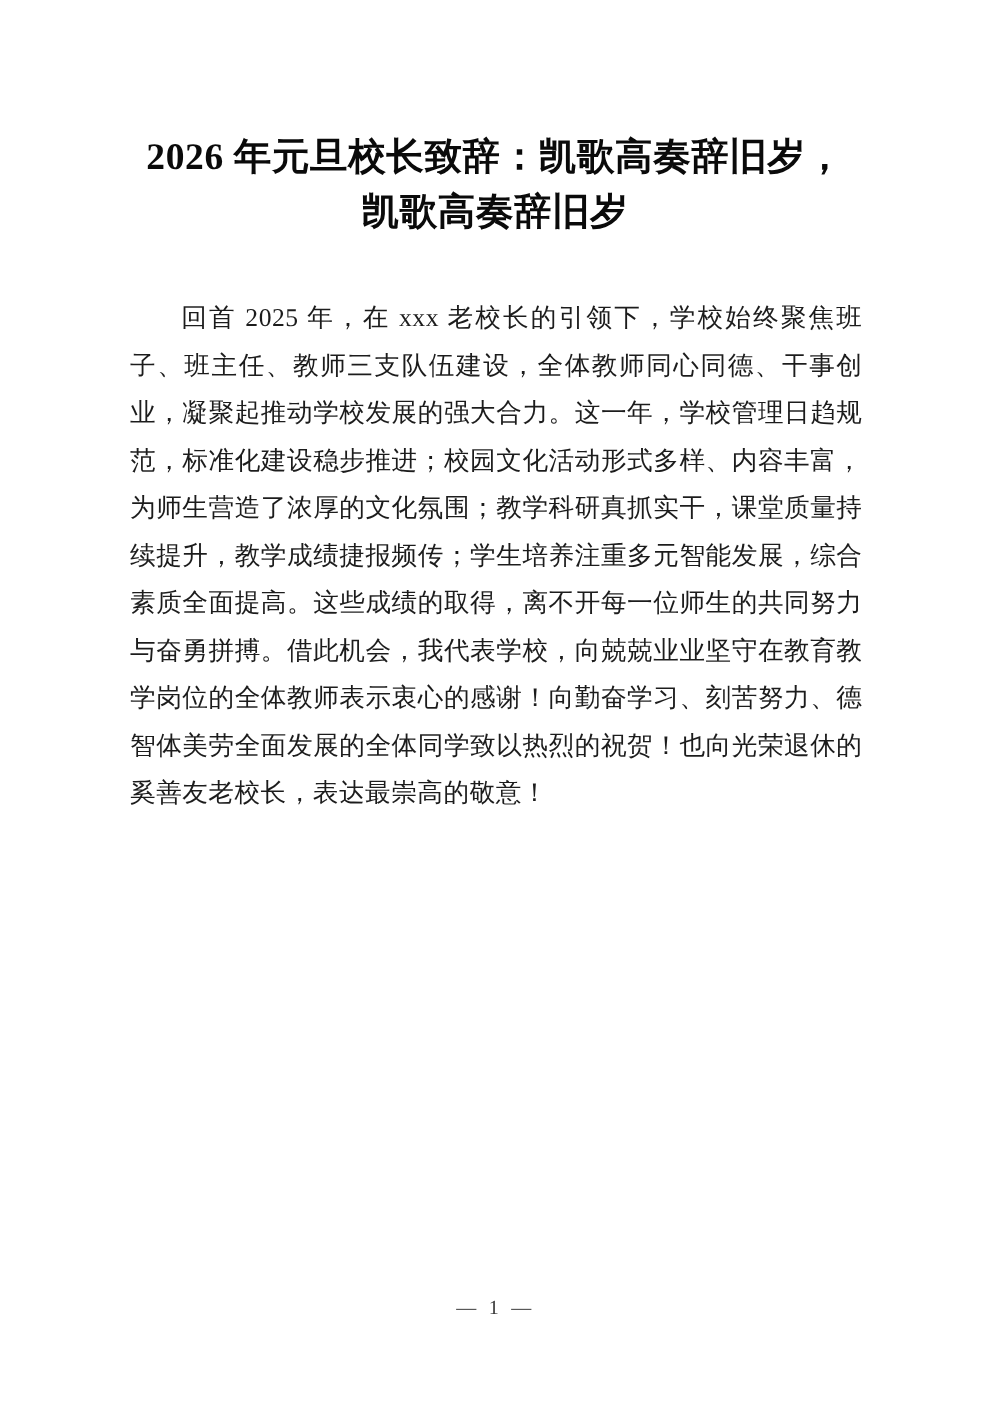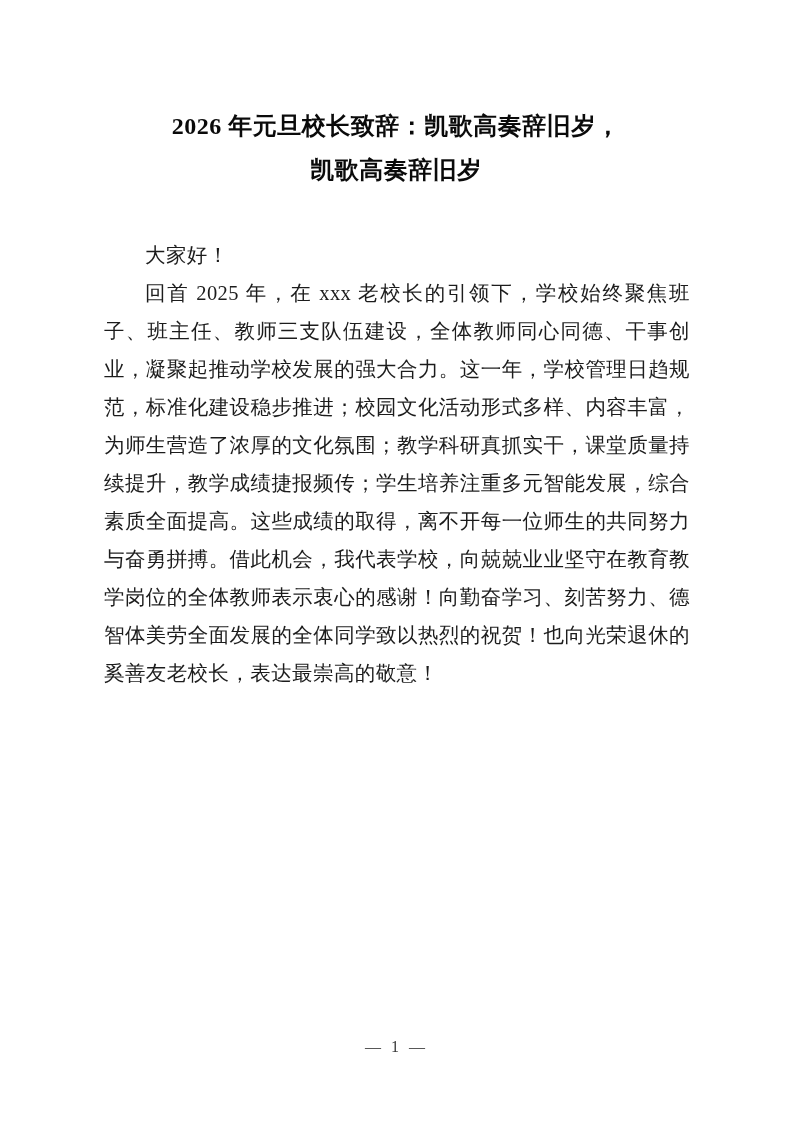--- a/index.html
+++ b/index.html
@@ -17,21 +17,21 @@
     background: #ffffff;
     overflow: hidden;
     box-sizing: border-box;
   }
   .doc-title {
     position: absolute;
     left: 96px;
     top: 104px;
     width: 600px;
     text-align: center;
-    font-size: 24px;
+    font-size: 30px;
     line-height: 44px;
     font-weight: bold;
     color: #0a0a0a;
     letter-spacing: 0.5px;
     font-family: "Liberation Serif", "DejaVu Serif", serif;
   }
   .doc-title .t-line {
     display: block;
   }
   .body-block {
@@ -75,21 +75,20 @@
 <div class="page">
 
   <div class="doc-title">
     <span class="t-line">2026 年元旦校长致辞：凯歌高奏辞旧岁，</span>
     <span class="t-line">凯歌高奏辞旧岁</span>
   </div>
 
   <div class="body-block">
 
 
-    <p class="para indent">大家好！</p>
 
 
     <p class="para indent"><span>回首 2025 年，在 </span><b>xxx</b><span> 老校长的引领下，学校始终聚焦班子、班主任、教师三支队伍建设，全体教师同心同德、干事创业，凝聚起推动学校发展的强大合力。这一年，学校管理日趋规范，标准化建设稳步推进；校园文化活动形式多样、内容丰富，为师生营造了浓厚的文化氛围；教学科研真抓实干，课堂质量持续提升，教学成绩捷报频传；学生培养注重多元智能发展，综合素质全面提高。这些成绩的取得，离不开每一位师生的共同努力与奋勇拼搏。借此机会，我代表学校，向兢兢业业坚守在教育教学岗位的全体教师表示衷心的感谢！向勤奋学习、刻苦努力、德智体美劳全面发展的全体同学致以热烈的祝贺！也向光荣退休的奚善友老校长，表达最崇高的敬意！</span></p>
 
 
   </div>
 
   <div class="page-footer">
     <span>— 1 —</span>
   </div>

